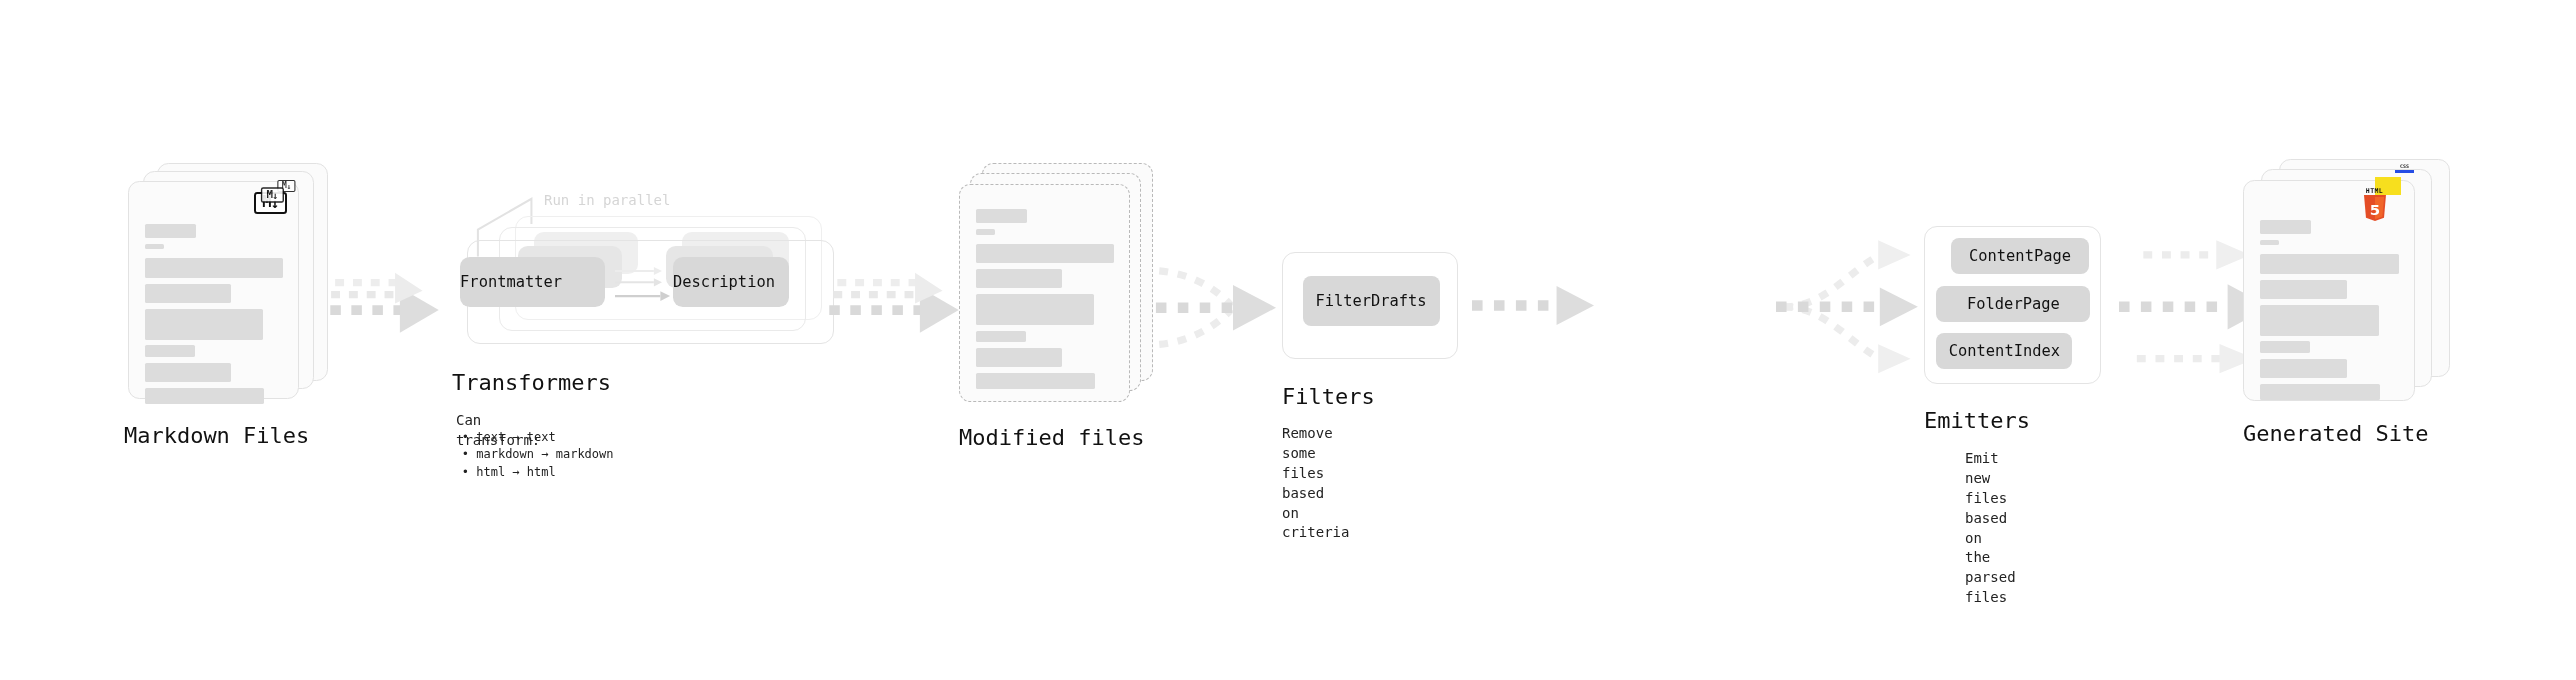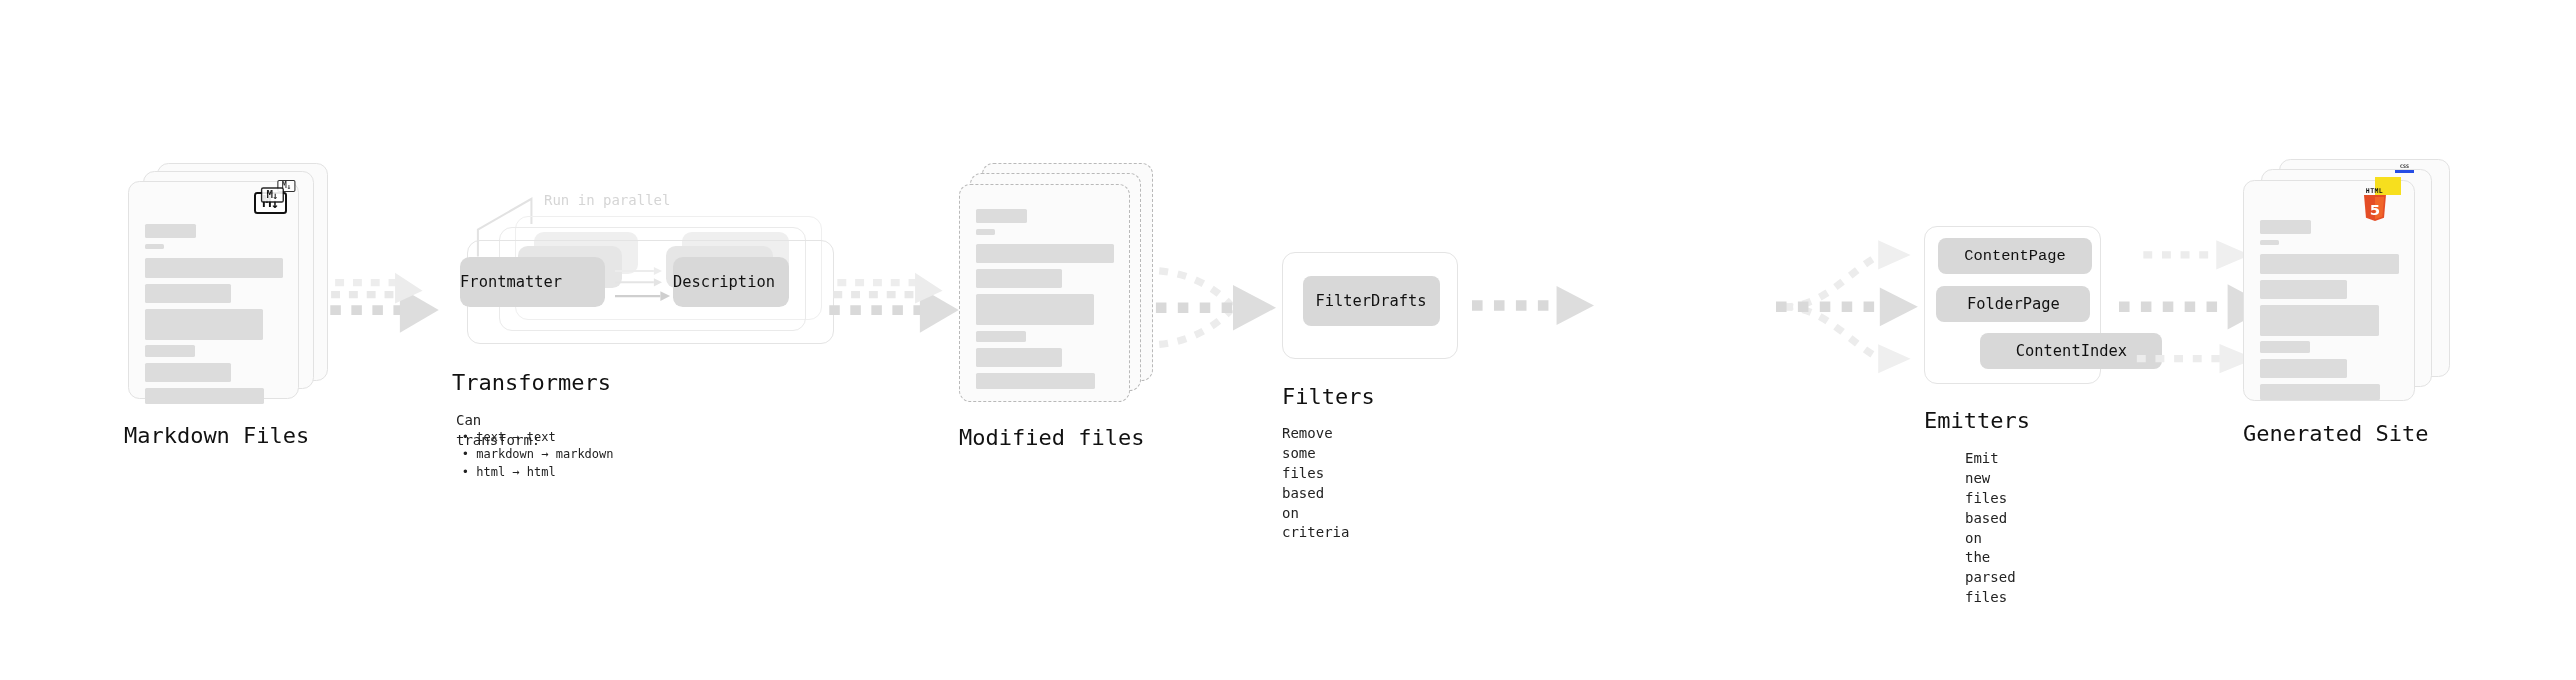--- a/index.html
+++ b/index.html
@@ -266,27 +266,27 @@
     <path d="M10,96 C60,96 90,52 128,32" fill="none" stroke="#ececec" stroke-width="9" stroke-dasharray="11 12"></path>
     <path d="M10,96 C60,96 90,140 128,160" fill="none" stroke="#ececec" stroke-width="9" stroke-dasharray="11 12"></path>
     <line x1="0" y1="96" x2="132" y2="96" stroke="#d9d9d9" stroke-width="13" stroke-dasharray="13 14"></line>
     <polygon points="128,72 175,96 128,120" fill="#dddddd"></polygon>
     <polygon points="126,14 166,32 126,50" fill="#efefef"></polygon>
     <polygon points="126,142 166,160 126,178" fill="#efefef"></polygon>
   </svg>
 
   <div class="node" style="left:1924px; top:226px;">
     <div class="panel" style="left:0; top:0; width:177px; height:158px;">
-      <div class="chip" style="position:absolute; left:13px; top:11.4px; width:154px; height:36px;font-family:Liberation Mono, monospace;">
+      <div class="chip" style="position:absolute; left:26px; top:11.4px; width:138px; height:36px;">
         <span>ContentPage</span>
       </div>
       <div class="chip" style="position:absolute; left:11.4px; top:59px; width:154px; height:36px;">
         <span>FolderPage</span>
       </div>
-      <div class="chip" style="position:absolute; left:11.4px; top:106px; width:182px; height:36px;margin-left:44px;">
+      <div class="chip" style="position:absolute; left:11.4px; top:106px; width:136px; height:36px;">
         <span>ContentIndex</span>
       </div>
     </div>
     <div class="node-title" style="position:absolute; left:0px; top:182px;">Emitters</div>
     <div class="node-caption" style="position:absolute; left:0px; top:223px;margin-left:41px;">Emit new files based on
 the parsed files</div>
   </div>
 
   <svg class="deco" style="left:2119px; top:229px;" width="154" height="150" viewBox="0 0 190 185">
     <line x1="30" y1="32" x2="126" y2="32" stroke="#ececec" stroke-width="9" stroke-dasharray="11 12"></line>

